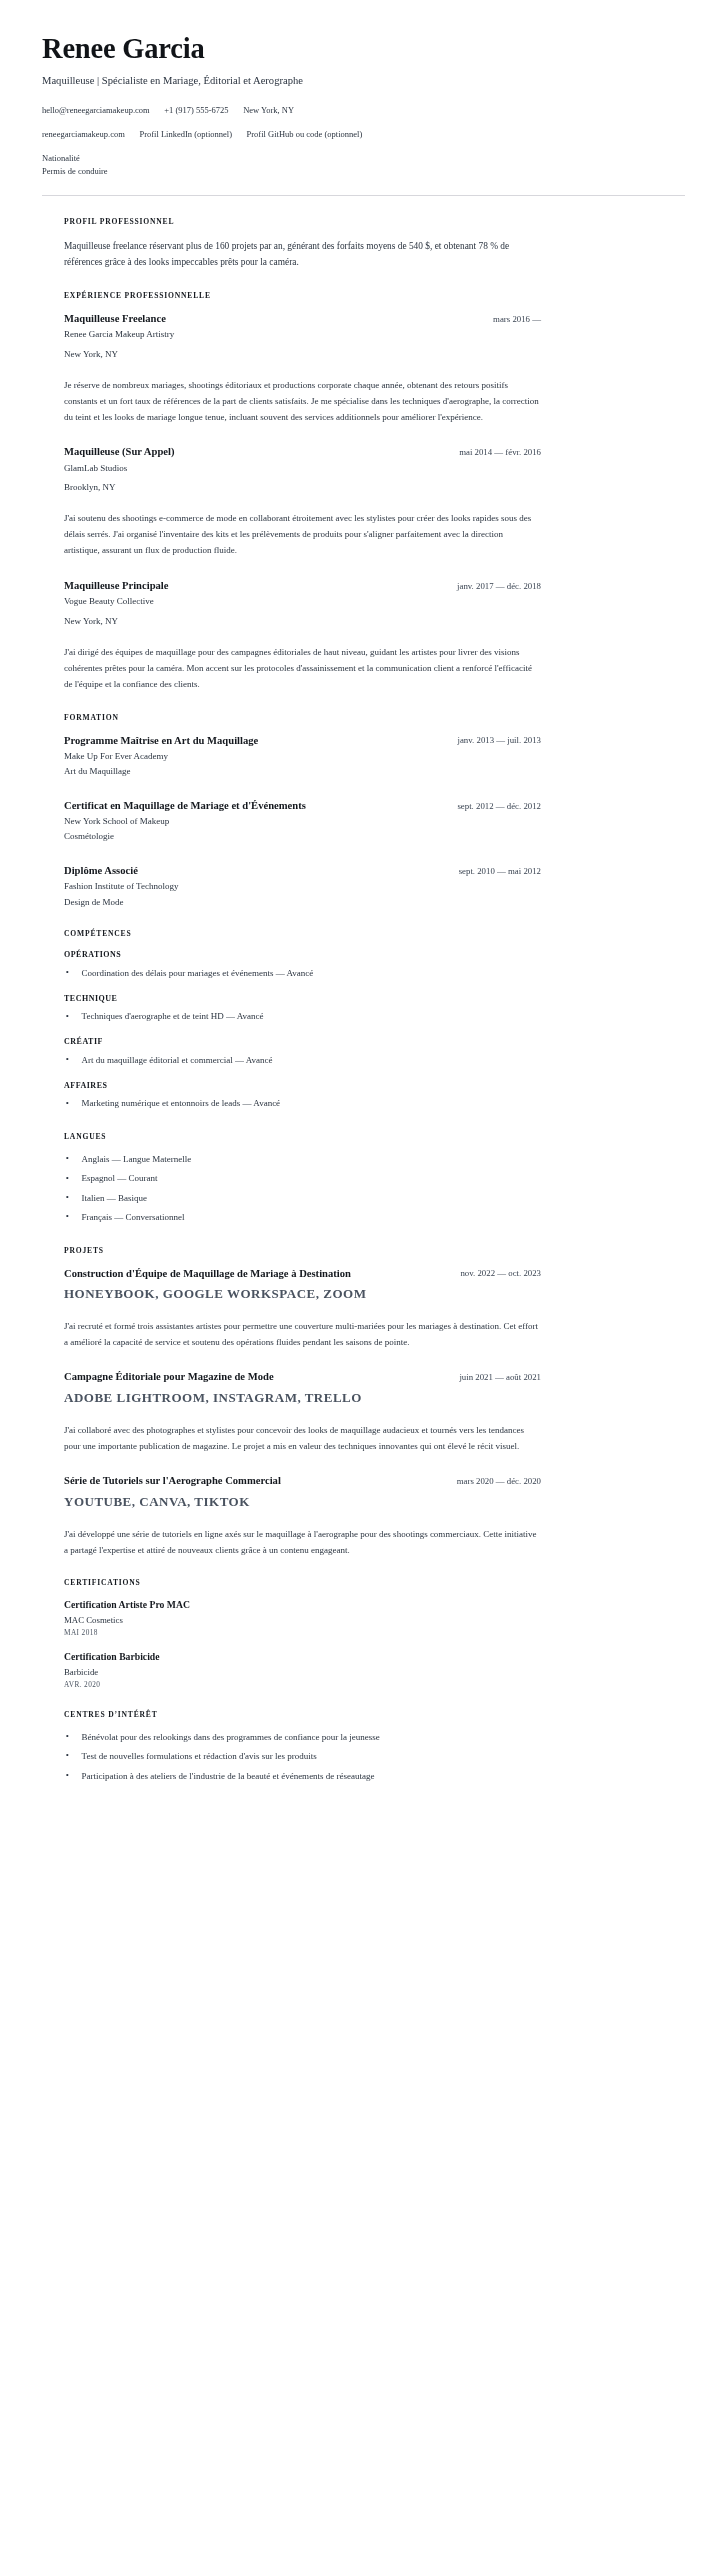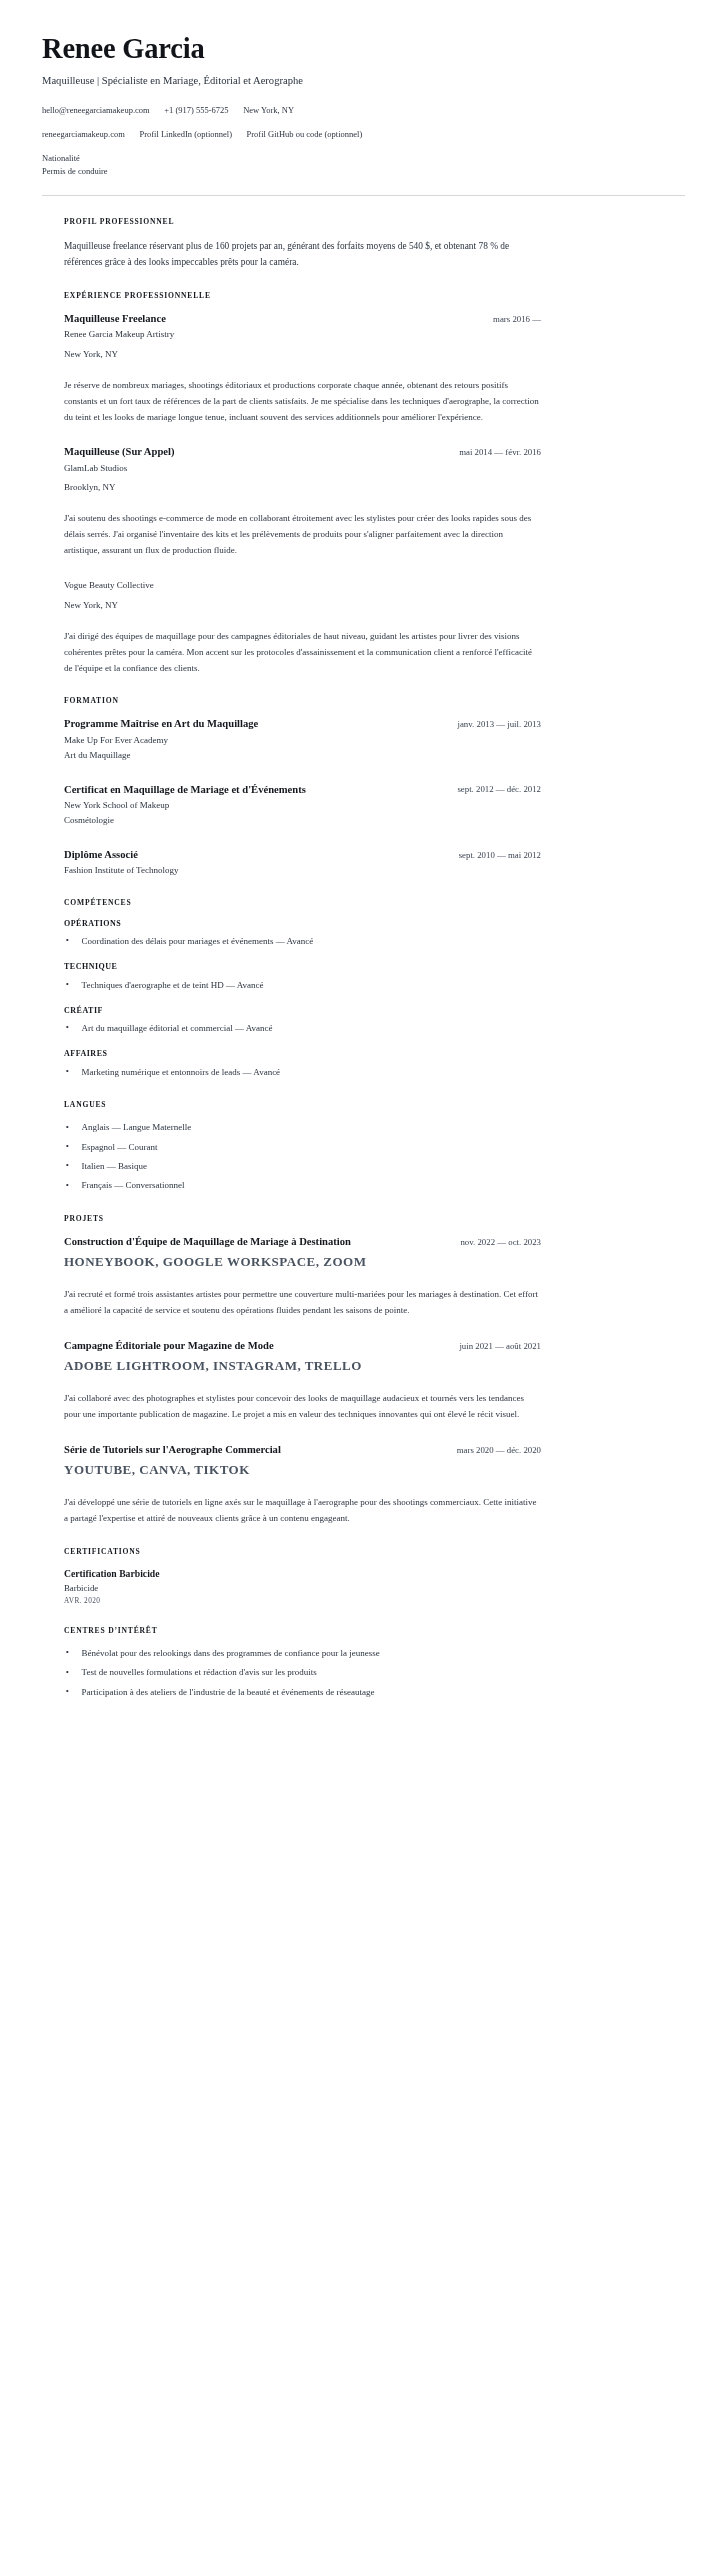--- a/index.html
+++ b/index.html
@@ -238,20 +238,24 @@
       <div class="entry-head">
         <h3 class="entry-title">Maquilleuse (Sur Appel)</h3>
         <span class="entry-date">mai 2014 — févr. 2016</span>
       </div>
       <p class="entry-org">GlamLab Studios</p>
       <p class="entry-meta">Brooklyn, NY</p>
       <p class="entry-desc">J'ai soutenu des shootings e-commerce de mode en collaborant étroitement avec les stylistes pour créer des looks rapides sous des délais serrés. J'ai organisé l'inventaire des kits et les prélèvements de produits pour s'aligner parfaitement avec la direction artistique, assurant un flux de production fluide.</p>
     </div>
 
     <div class="entry">
+      <div class="entry-head">
+        <h3 class="entry-title">Maquilleuse Principale</h3>
+        <span class="entry-date">janv. 2017 — déc. 2018</span>
+      </div>
       <p class="entry-org">Vogue Beauty Collective</p>
       <p class="entry-meta">New York, NY</p>
       <p class="entry-desc">J'ai dirigé des équipes de maquillage pour des campagnes éditoriales de haut niveau, guidant les artistes pour livrer des visions cohérentes prêtes pour la caméra. Mon accent sur les protocoles d'assainissement et la communication client a renforcé l'efficacité de l'équipe et la confiance des clients.</p>
     </div>
   </section>
 
   <section class="section">
     <h2 class="section-title">FORMATION</h2>
 
     <div class="entry">
@@ -271,20 +275,21 @@
       <p class="entry-org">New York School of Makeup</p>
       <p class="entry-org">Cosmétologie</p>
     </div>
 
     <div class="entry">
       <div class="entry-head">
         <h3 class="entry-title">Diplôme Associé</h3>
         <span class="entry-date">sept. 2010 — mai 2012</span>
       </div>
       <p class="entry-org">Fashion Institute of Technology</p>
+      <p class="entry-org">Design de Mode</p>
     </div>
   </section>
 
   <section class="section">
     <h2 class="section-title">COMPÉTENCES</h2>
 
     <div class="skill-group">
       <h3 class="skill-group-title">OPÉRATIONS</h3>
       <ul class="bullets">
         <li>Coordination des délais pour mariages et événements — Avancé</li>
@@ -350,20 +355,25 @@
         <span class="entry-date">mars 2020 — déc. 2020</span>
       </div>
       <p class="entry-stack">YOUTUBE, CANVA, TIKTOK</p>
       <p class="entry-desc">J'ai développé une série de tutoriels en ligne axés sur le maquillage à l'aerographe pour des shootings commerciaux. Cette initiative a partagé l'expertise et attiré de nouveaux clients grâce à un contenu engageant.</p>
     </div>
   </section>
 
   <section class="section">
     <h2 class="section-title">CERTIFICATIONS</h2>
 
+    <div class="cert">
+      <h3 class="cert-name">Certification Artiste Pro MAC</h3>
+      <p class="cert-issuer">MAC Cosmetics</p>
+      <p class="cert-date">MAI 2018</p>
+    </div>
 
     <div class="cert">
       <h3 class="cert-name">Certification Barbicide</h3>
       <p class="cert-issuer">Barbicide</p>
       <p class="cert-date">AVR. 2020</p>
     </div>
   </section>
 
   <section class="section">
     <h2 class="section-title">CENTRES D’INTÉRÊT</h2>

